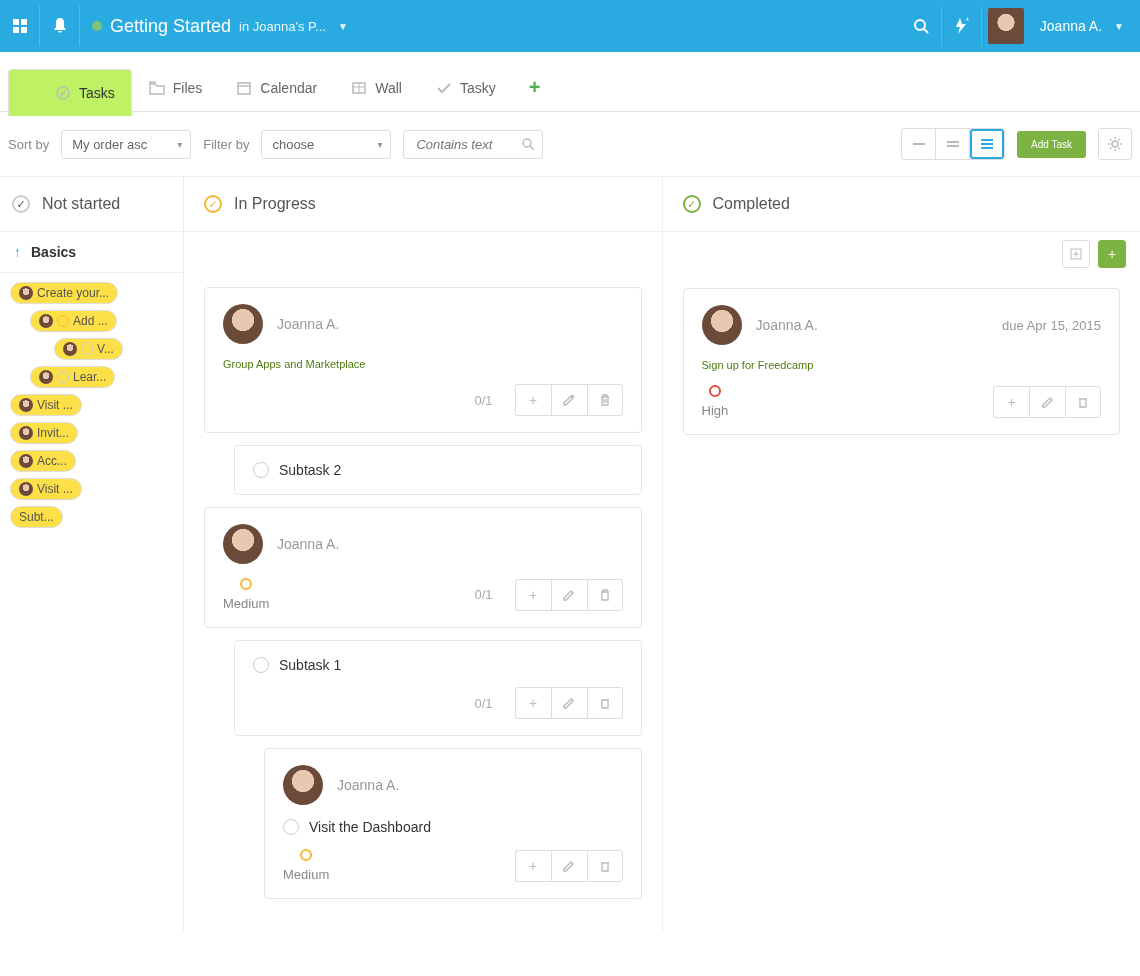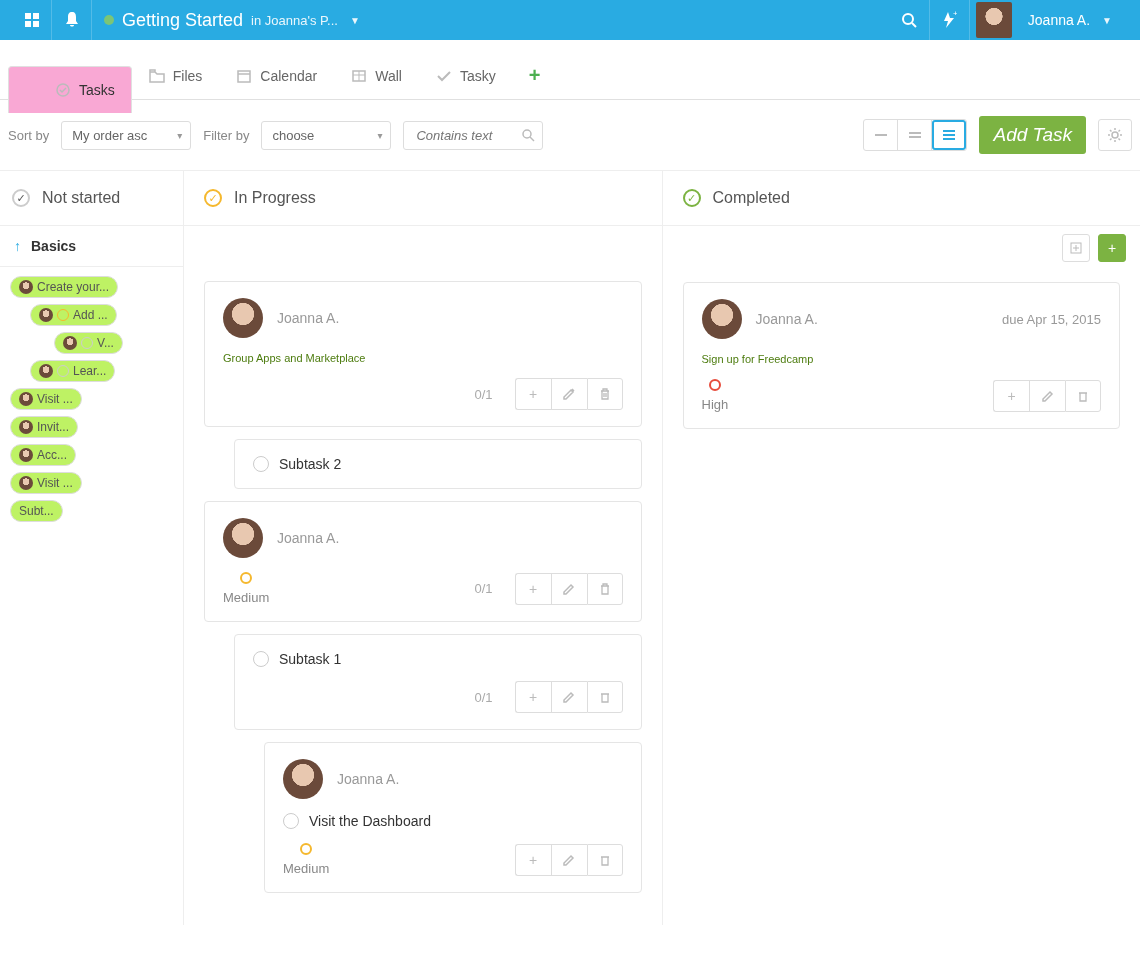--- a/index.html
+++ b/index.html
@@ -1,45 +1,45 @@
 <!DOCTYPE html>
 <html><head>
 <meta charset="utf-8">
 <style>
 * { box-sizing: border-box; margin: 0; padding: 0; }
 body { font-family: -apple-system, BlinkMacSystemFont, "Segoe UI", Helvetica, Arial, sans-serif; font-size: 14px; color: #333; background: #fff; }
 
-.topbar { background: #29abe2; height: 40px; display: flex; align-items: center; padding: 12px; color: #fff; }
+.topbar { background: #29abe2; height: 52px; display: flex; align-items: center; padding: 0; color: #fff; }
 .tb-icon-btn { width: 40px; height: 40px; display: flex; align-items: center; justify-content: center; border-right: 1px solid rgba(255,255,255,0.2); cursor: pointer; }
 .tb-title-area { display: flex; align-items: center; padding: 0 12px; flex: 1; gap: 8px; }
 .tb-status-dot { width: 10px; height: 10px; border-radius: 50%; background: #7cc576; display: inline-block; }
 .tb-title { font-size: 18px; font-weight: 400; }
 .tb-subtitle { font-size: 13px; opacity: 0.9; }
 .tb-caret { opacity: 0.9; font-size: 10px; margin-left: 4px; }
 .tb-right { display: flex; align-items: center; height: 40px; }
 .tb-avatar { width: 36px; height: 36px; background: #a08070; border-radius: 2px; margin: 0 8px 0 6px; background-image: radial-gradient(circle at 50% 40%, #e8c8b0 30%, #6b4a3a 31%); }
 .tb-user { display: flex; align-items: center; padding-right: 16px; gap: 8px; }
 
 .tabbar { display: flex; border-bottom: 1px solid #e0e0e0; padding: 0 8px; margin-top: 12px; }
 .tab { display: flex; align-items: center; gap: 8px; padding: 12px 16px; border: 1px solid transparent; border-bottom: none; color: #666; cursor: pointer; border-radius: 4px 4px 0 0; }
-.tab.active { border-color: #e0e0e0; background: #f9a8d4; color: #333; position: relative; top: 14px; padding-left: 46px; }
+.tab.active { border-color: #e0e0e0; background: #bef264; color: #333; position: relative; top: 5px; padding-left: 46px; }
 .tab-plus { color: #4caf50; font-size: 20px; font-weight: bold; padding: 12px 16px; cursor: pointer; }
 
 .toolbar { display: flex; align-items: center; padding: 16px 8px; gap: 12px; border-bottom: 1px solid #eee; justify-content: flex-end; }
 .toolbar-label { color: #888; font-size: 13px; }
 .toolbar-select { border: 1px solid #ddd; border-radius: 3px; padding: 6px 24px 6px 10px; background: #fff; color: #666; font-size: 13px; position: relative; min-width: 130px; display: flex; align-items: center; justify-content: space-between; cursor: pointer; }
 .toolbar-select::after { content: "▾"; color: #999; font-size: 10px; position: absolute; right: 8px; }
 .toolbar-search { border: 1px solid #ddd; border-radius: 3px; padding: 6px 30px 6px 12px; font-style: italic; color: #aaa; font-size: 13px; position: relative; width: 140px; }
 .toolbar-search-icon { position: absolute; right: 8px; top: 50%; transform: translateY(-50%); color: #bbb; }
 .toolbar-spacer { flex: 1; }
 .view-toggle { display: flex; border: 1px solid #ddd; border-radius: 3px; overflow: hidden; }
 .view-btn { width: 34px; height: 30px; display: flex; align-items: center; justify-content: center; border-right: 1px solid #ddd; cursor: pointer; color: #aaa; }
 .view-btn:last-child { border-right: none; }
 .view-btn.active { border: 2px solid #29abe2; color: #29abe2; border-radius: 3px; }
-.add-task-btn { background: #7cb342; color: #fff; border: none; border-radius: 3px; padding: 8px 14px; font-size: 19px; cursor: pointer; font-style: italic; }
+.add-task-btn { background: #7cb342; color: #fff; border: none; border-radius: 3px; padding: 8px 14px; font-size: 10px; cursor: pointer; }
 .gear-btn { border: 1px solid #ddd; border-radius: 3px; width: 34px; height: 32px; display: flex; align-items: center; justify-content: center; color: #bbb; cursor: pointer; }
 
 .board { display: flex; min-height: 700px; }
 .mini-col { width: 184px; border-right: 1px solid #eee; padding: 0; }
 .col { flex: 1; border-right: 1px solid #eee; padding: 0 0 20px 0; }
 .col:last-child { border-right: none; }
 .col-header { display: flex; align-items: center; gap: 12px; padding: 18px 20px; font-size: 16px; color: #555; }
 .mini-col .col-header { padding: 18px 12px; }
 .status-circle { width: 18px; height: 18px; border: 2px solid; border-radius: 50%; display: inline-flex; align-items: center; justify-content: center; }
 .sc-grey { border-color: #ccc; }
@@ -49,21 +49,21 @@
 .sc-yellow.sc-check::after { color: #f5b82e; }
 .sc-green.sc-check::after { color: #7cb342; }
 
 .group-row { display: flex; align-items: center; gap: 10px; padding: 12px 14px; border-top: 1px solid #eee; border-bottom: 1px solid #eee; font-weight: 600; color: #333; }
 .group-arrow { color: #29abe2; }
 .group-actions { display: flex; gap: 8px; padding: 8px 14px; justify-content: flex-end; }
 .sq-btn { width: 28px; height: 28px; border: 1px solid #ddd; border-radius: 3px; display: flex; align-items: center; justify-content: center; color: #bbb; cursor: pointer; }
 .sq-btn.green { background: #7cb342; color: #fff; border-color: #7cb342; }
 
 .mini-list { padding: 6px 10px; }
-.pill { border: 1px solid #ddd; border-radius: 12px; padding: 3px 8px; font-size: 12px; color: #555; display: inline-flex; align-items: center; gap: 4px; margin: 3px 0; background: #bef264; max-width: 100%; overflow: hidden; white-space: nowrap; cursor: pointer; }
+.pill { border: 1px solid #ddd; border-radius: 12px; padding: 3px 8px; font-size: 12px; color: #555; display: inline-flex; align-items: center; gap: 4px; margin: 3px 0; background: #fde047; max-width: 100%; overflow: hidden; white-space: nowrap; cursor: pointer; }
 .pill .mini-av { width: 14px; height: 14px; border-radius: 50%; background: radial-gradient(circle at 50% 40%, #e8c8b0 30%, #6b4a3a 31%); flex-shrink: 0; }
 .pill-indent-1 { margin-left: 20px; }
 .pill-indent-2 { margin-left: 44px; }
 .mini-circle { width: 12px; height: 12px; border: 1.5px solid #ccc; border-radius: 50%; flex-shrink: 0; }
 .mini-circle.yellow { border-color: #f5b82e; }
 
 .card { border: 1px solid #e5e5e5; border-radius: 4px; margin: 12px 20px; padding: 16px 18px; background: #fff; }
 .card.sub1 { margin-left: 50px; }
 .card.sub2 { margin-left: 80px; }
 .card-head { display: flex; align-items: center; gap: 14px; margin-bottom: 14px; }

